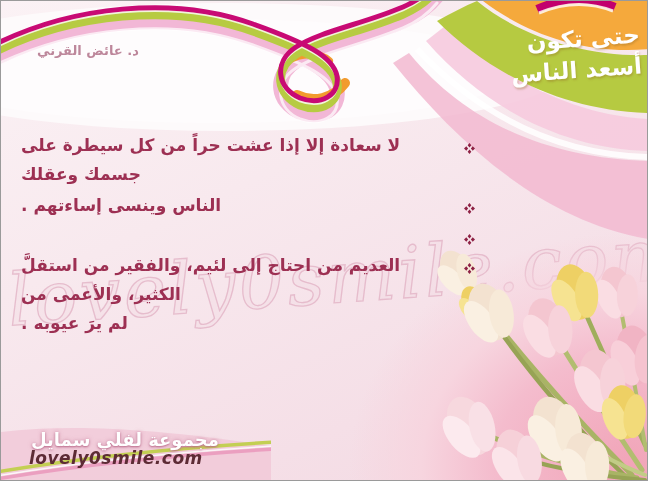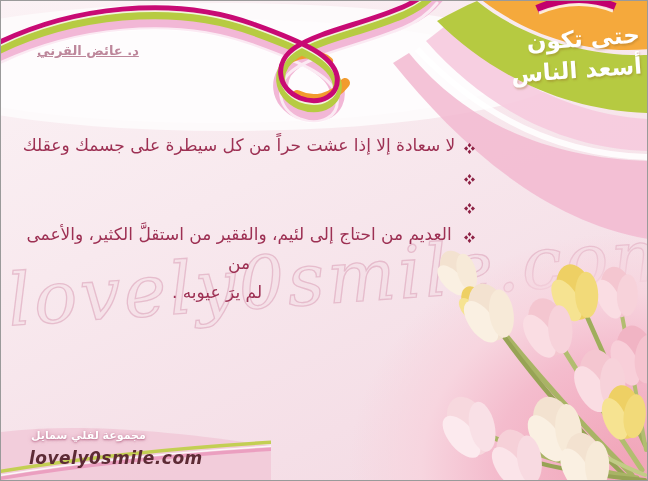--- a/index.html
+++ b/index.html
@@ -15,54 +15,54 @@
   
   #title{
     right:6px;top:24px;width:160px;z-index:4;text-align:right;
     color:#ffffff;font-weight:bold;font-size:23px;line-height:31px;
     transform:rotate(-4deg);
     text-shadow:1px 2px 2px rgba(150,110,40,0.35);
   }
   
   #author{
     left:36px;top:42px;z-index:4;
-    color:#bd879b;font-size:13px;font-weight:bold;text-decoration:underline;
+    color:#bd879b;font-size:13px;font-weight:bold;
   }
   
   #watermark{
     left:6px;top:234px;z-index:1;white-space:nowrap;
     font-family:"DejaVu Serif","Liberation Serif",serif;
     font-style:italic;font-size:72px;letter-spacing:3px;
     color:rgba(233,200,213,0.15);
     -webkit-text-stroke:1.3px rgba(224,172,192,0.70);
     transform:rotate(-4deg);
   }
   
   #list{
     left:20px;top:130px;width:454px;z-index:3;direction:rtl;
   }
   .bullet-item{display:flex;margin-bottom:2px;}
   .bullet-ico{flex:0 0 auto;margin-left:7px;margin-top:8px;}
   .bl{flex:1 1 auto;}
   .bl div{
-    color:#9d3053;font-size:17px;font-weight:normal;line-height:29px;
-    text-align:center;
+    color:#9d3053;font-size:17px;font-weight:bold;line-height:29px;
+    text-align:left;
   }
   .bl .l2{padding-right:44px;}
   
   #flowerGlow{
     right:0;bottom:0;width:420px;height:330px;z-index:2;pointer-events:none;
     background:radial-gradient(ellipse 360px 300px at 96% 96%,
       #f1a4b8 0%,#f4bccd 38%,#f7d5df 58%,rgba(247,233,238,0) 78%);
   }
   #flowers{right:0;bottom:0;width:320px;height:300px;z-index:2;}
   
   #footerDeco{left:0;bottom:0;width:270px;height:62px;z-index:2;}
   #footerGroup{
-    left:30px;top:428px;z-index:4;color:#ffffff;font-size:11px;font-weight:bold;
+    left:30px;top:428px;z-index:4;color:#ffffff;font-size:18px;font-weight:bold;
     text-shadow:0 1px 2px rgba(186,106,139,0.95),0 0 4px rgba(186,106,139,0.6);
   }
   #footerSite{
     left:28px;top:447px;z-index:4;color:#5d2b35;font-size:17px;font-weight:bold;
     font-style:italic;letter-spacing:0.5px;
   }
 </style>
 </head>
 <body>
 
@@ -115,20 +115,21 @@
         <div class="l1">لا سعادة إلا إذا عشت حراً من كل سيطرة على جسمك وعقلك</div>
       </div>
     </div>
     <div class="bullet-item">
       <span class="bullet-ico">
         <svg width="11" height="11" viewBox="0 0 12 12">
             <path fill="#8e2245" d="M6 0L8 2.5 6 5 4 2.5Z M9.5 3.5L12 6 9.5 8.5 7.5 6Z M6 7L8 9.5 6 12 4 9.5Z M2.5 3.5L4.5 6 2.5 8.5 0 6Z"></path>
           </svg>
       </span>
       <div class="bl">
+        <div class="l2">الناس وينسى إساءتهم .</div>
       </div>
     </div>
     <div class="bullet-item">
       <span class="bullet-ico">
         <svg width="11" height="11" viewBox="0 0 12 12">
             <path fill="#8e2245" d="M6 0L8 2.5 6 5 4 2.5Z M9.5 3.5L12 6 9.5 8.5 7.5 6Z M6 7L8 9.5 6 12 4 9.5Z M2.5 3.5L4.5 6 2.5 8.5 0 6Z"></path>
           </svg>
       </span>
       <div class="bl">
       </div>

